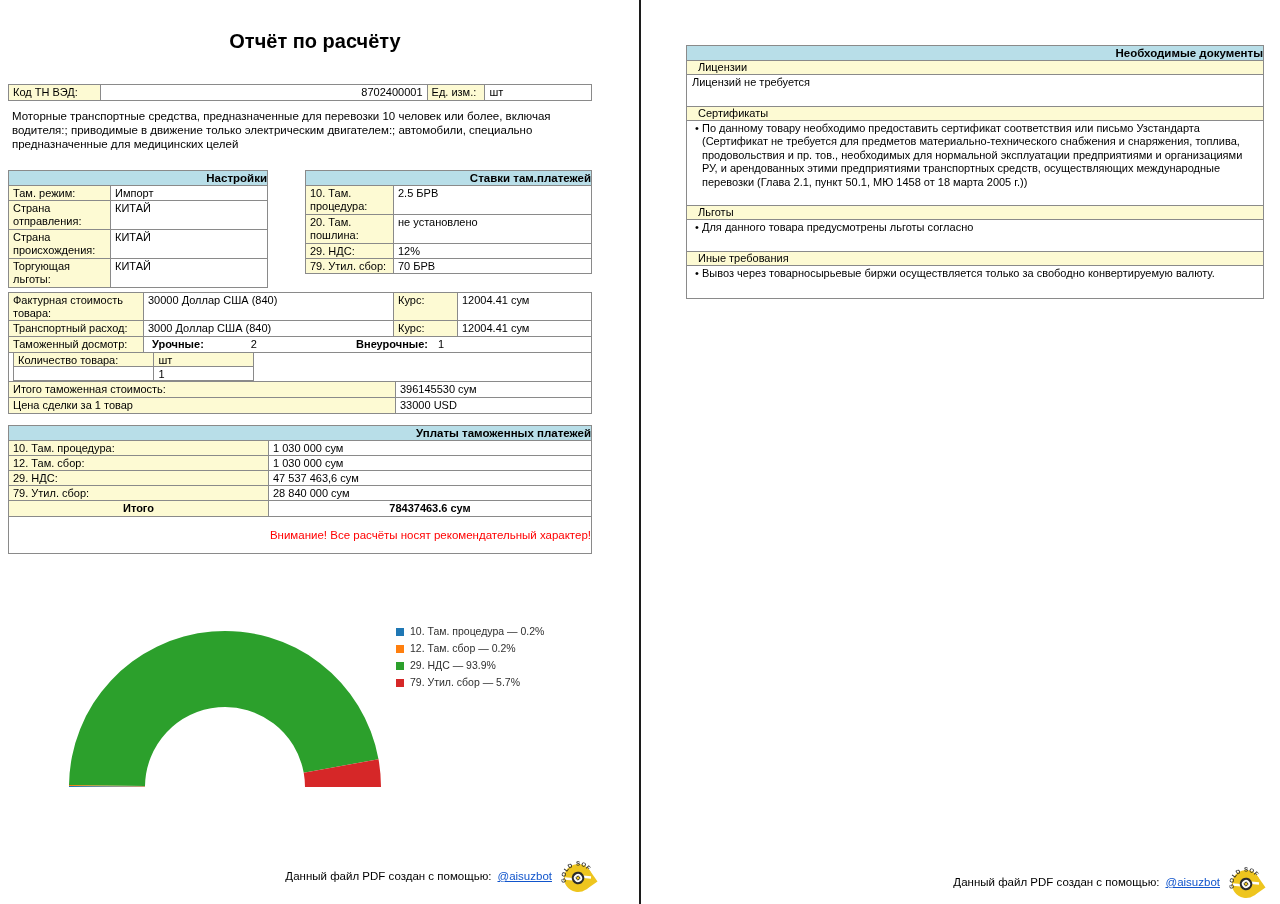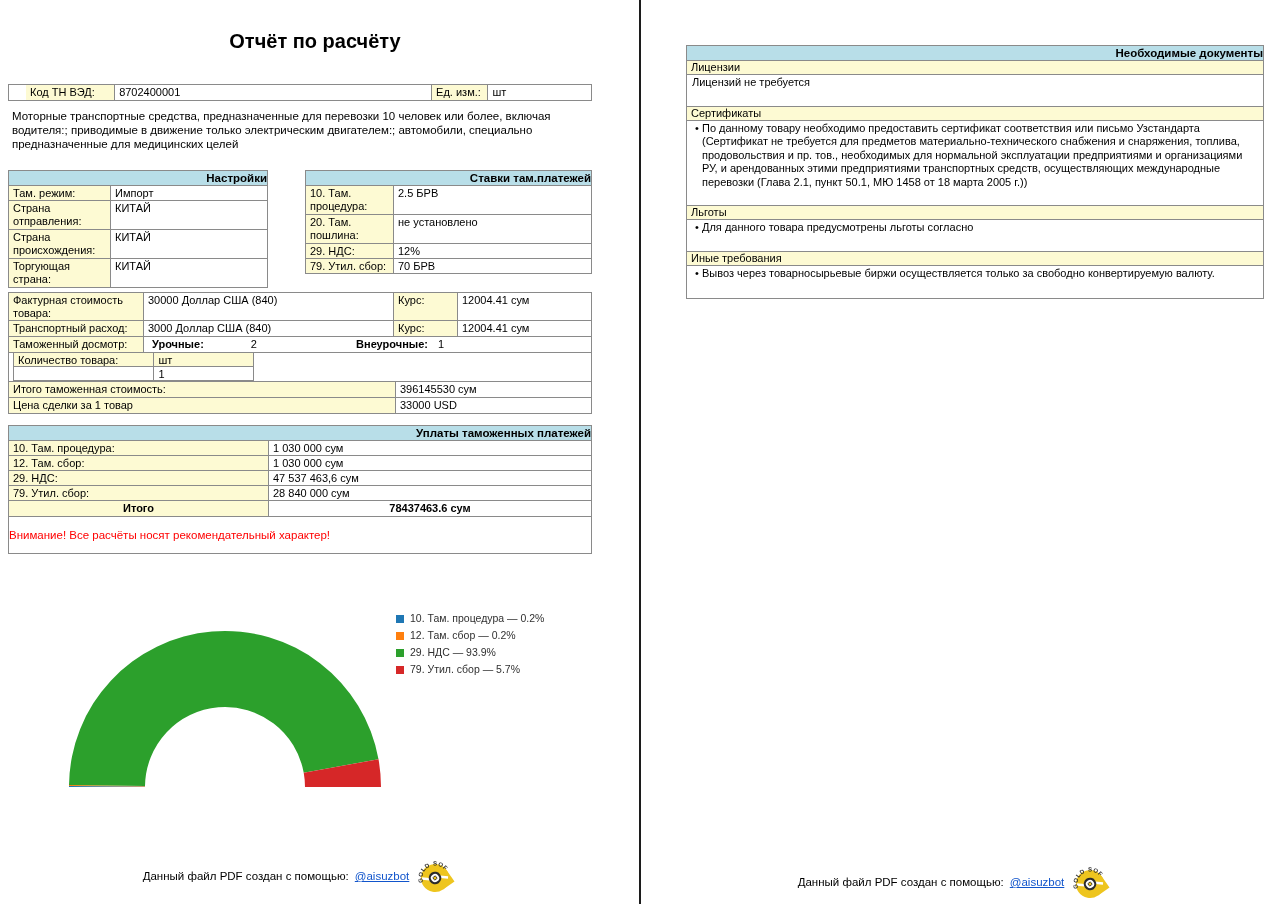--- a/index.html
+++ b/index.html
@@ -19,62 +19,62 @@
   .thead { background:#b8dee8; font-weight:bold; text-align:right; border-bottom:1px solid #8a8a8a; height:15px; line-height:14px; font-size:11.5px; }
   .row { display:flex; border-bottom:1px solid #8a8a8a; }
   .row.last { border-bottom:none; }
   .cell { padding:1px 4px; border-right:1px solid #8a8a8a; line-height:13px; overflow:hidden; }
   .cell.end { border-right:none; }
   .lbl { background:#fdfad3; }
   .flex1 { flex:1; }
 
   .h15 { height:15px; } .h14 { height:14px; } .h27 { height:27px; } .h28 { height:28px; }
 
-  .w92{width:92px;} .w328{width:328px;} .w58{width:58px;} .w106{width:106px;}
+  .w92{width:92px;} .w328{width:328px;text-align:right;} .w58{width:58px;} .w106{width:106px;}
   .w102{width:102px;} .w88{width:88px;}
   .w135{width:135px;} .w250{width:250px;} .w65{width:64px;}
   .w141{width:141px;} .w100{width:100px;}
   .w387{width:387px;} .w260{width:260px;}
 
   .desc { width:556px; font-size:11.5px; line-height:14px; }
 
   .bold { font-weight:bold; }
   .center { text-align:center; }
 
-  .warnArea { height:36px; display:flex; align-items:center; justify-content:flex-start; }
+  .warnArea { height:36px; display:flex; align-items:center; justify-content:flex-end; }
   .warn { color:#ff0000; font-size:11.5px; }
 
   .innerTbl { width:241px; border-left:1px solid #8a8a8a; }
   .innerTbl .row { border-bottom:none; }
   .innerTbl .cell { border-bottom:1px solid #8a8a8a; }
 
   .legend { width:220px; }
   .legend-item { display:flex; align-items:center; height:17px; }
   .legend-swatch { width:8px; height:8px; margin-right:6px; flex:0 0 auto; }
   .legend-label { font-size:10.5px; color:#303030; line-height:11px; }
 
-  .footer { display:flex; justify-content:center; align-items:center; gap:6px; height:40px; }
+  .footer { display:flex; justify-content:flex-end; align-items:center; gap:6px; height:40px; }
   .footer-note { font-size:11.5px; }
   .footer a { color:#1155cc; text-decoration:underline; font-size:11.5px; }
 
-  .docs .sect { background:#fdfad3; border-bottom:1px solid #8a8a8a; padding:0 4px; height:14px; line-height:13px; }
+  .docs .sect { background:#fdfad3; border-bottom:1px solid #8a8a8a; padding:0 11px; height:14px; line-height:13px; }
   .docs .content { border-bottom:1px solid #8a8a8a; padding:1px 5px 16px 5px; line-height:13.5px; }
   .docs .content.last { border-bottom:none; }
   .bullet-row { display:flex; }
   .bullet-glyph { width:10px; flex:0 0 auto; text-align:center; }
   .bullet-text { flex:1; }
 </style>
 </head>
 <body>
 
 <div class="page" id="page-left">
 
   <div class="abs title" style="top:30px; left:0;">Отчёт по расчёту</div>
 
-  <div class="abs tbl" style="top:84px; left:8px; width:584px;padding-left:17px;">
+  <div class="abs tbl" style="top:84px; left:8px; width:584px;">
     <div class="row last">
       <div class="cell lbl w92 h15">Код ТН ВЭД:</div>
       <div class="cell w328 h15">8702400001</div>
       <div class="cell lbl w58 h15">Ед. изм.:</div>
       <div class="cell end w106 h15">шт</div>
     </div>
   </div>
 
   <div class="abs desc" style="top:109px; left:12px;">Моторные транспортные средства, предназначенные для перевозки 10 человек или более, включая водителя:; приводимые в движение только электрическим двигателем:; автомобили, специально предназначенные для медицинских целей</div>
 
@@ -86,21 +86,21 @@
     </div>
     <div class="row">
       <div class="cell lbl w102 h28">Страна отправления:</div>
       <div class="cell end flex1 h28">КИТАЙ</div>
     </div>
     <div class="row">
       <div class="cell lbl w102 h28">Страна происхождения:</div>
       <div class="cell end flex1 h28">КИТАЙ</div>
     </div>
     <div class="row last">
-      <div class="cell lbl w102 h28">Торгующая страна:</div>
+      <div class="cell lbl w102 h28">Торгующая льготы:</div>
       <div class="cell end flex1 h28">КИТАЙ</div>
     </div>
   </div>
 
   <div class="abs tbl" style="top:170px; left:305px; width:287px;">
     <div class="thead">Ставки там.платежей</div>
     <div class="row">
       <div class="cell lbl w88 h28">10. Там. процедура:</div>
       <div class="cell end flex1 h28">2.5 БРВ</div>
     </div>
@@ -191,21 +191,21 @@
     </div>
   </div>
 
   <svg id="gauge" class="abs" style="top:606px; left:60px;" width="330" height="185" viewBox="0 0 330 185">
       <path d="M 9.00 181.00 A 156 156 0 0 1 9.00 180.02 L 85.00 180.50 A 80 80 0 0 0 85.00 181.00 Z" fill="#1f77b4"></path>
       <path d="M 9.00 180.02 A 156 156 0 0 1 9.01 179.04 L 85.01 179.99 A 80 80 0 0 0 85.00 180.50 Z" fill="#ff7f0e"></path>
       <path d="M 9.01 179.04 A 156 156 0 0 1 318.51 153.21 L 243.72 166.75 A 80 80 0 0 0 85.01 179.99 Z" fill="#2ca02c"></path>
       <path d="M 318.51 153.21 A 156 156 0 0 1 321.00 181.00 L 245.00 181.00 A 80 80 0 0 0 243.72 166.75 Z" fill="#d62728"></path>
     </svg>
 
-  <div class="abs legend" style="top:610px; left:396px;">
+  <div class="abs legend" style="top:623px; left:396px;">
     <div class="legend-item">
       <span class="legend-swatch" style="background: rgb(31, 119, 180);"></span>
       <span class="legend-label">10. Там. процедура — 0.2%</span>
     </div>
     <div class="legend-item">
       <span class="legend-swatch" style="background: rgb(255, 127, 14);"></span>
       <span class="legend-label">12. Там. сбор — 0.2%</span>
     </div>
     <div class="legend-item">
       <span class="legend-swatch" style="background: rgb(44, 160, 44);"></span>

